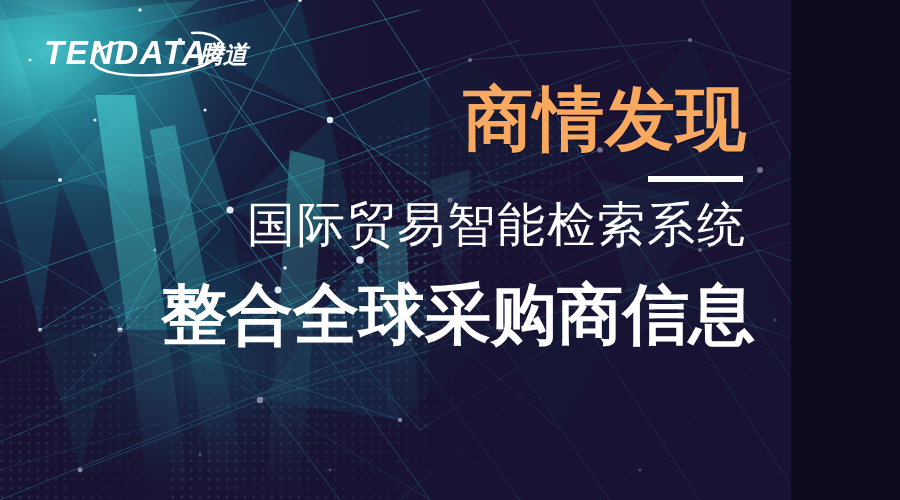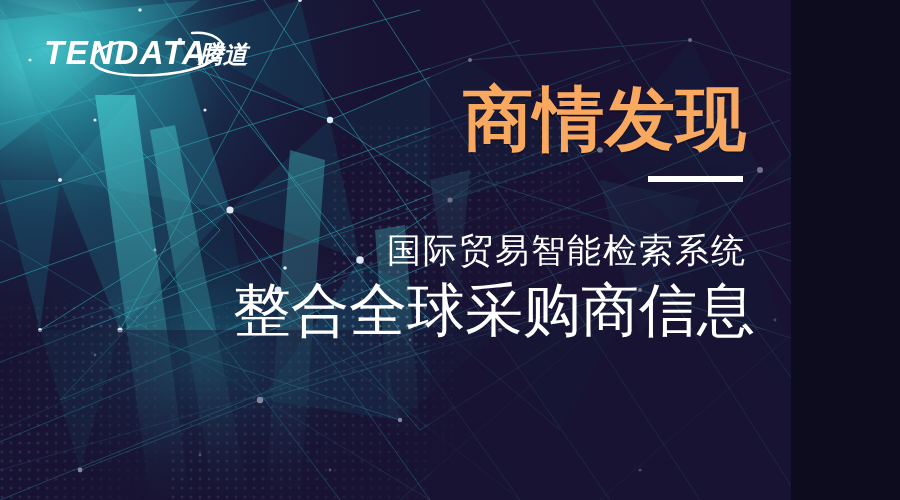--- a/index.html
+++ b/index.html
@@ -24,26 +24,26 @@
     color:#f9a95f;
     letter-spacing:1px;
     text-shadow:0 2px 0 rgba(0,0,0,.25);
   }
   #title-rule{
     position:absolute;right:48px;top:176px;
     width:95px;height:6px;background:#ffffff;
   }
   #subtitle{
     right:44px;top:201px;
-    font-size:34px;font-weight:300;
-    color:#ffffff;letter-spacing:2px;margin-top:32px;
+    font-size:48px;font-weight:300;
+    color:#ffffff;letter-spacing:2px;
   }
   #headline{
     right:36px;top:281px;
-    font-size:58px;font-weight:normal;color:#ffffff;letter-spacing:0px;
+    font-size:66px;font-weight:bold;color:#ffffff;letter-spacing:0px;
   }
   #tagline{
     right:36px;top:351px;
     display:flex;align-items:baseline;color:#ffffff;
   }
   #tagline-small{font-size:45px;font-weight:bold;letter-spacing:0px;}
   #tagline-big{font-size:62px;font-weight:bold;letter-spacing:0px;position:relative;top:4px;}
 </style>
 </head>
 <body>

